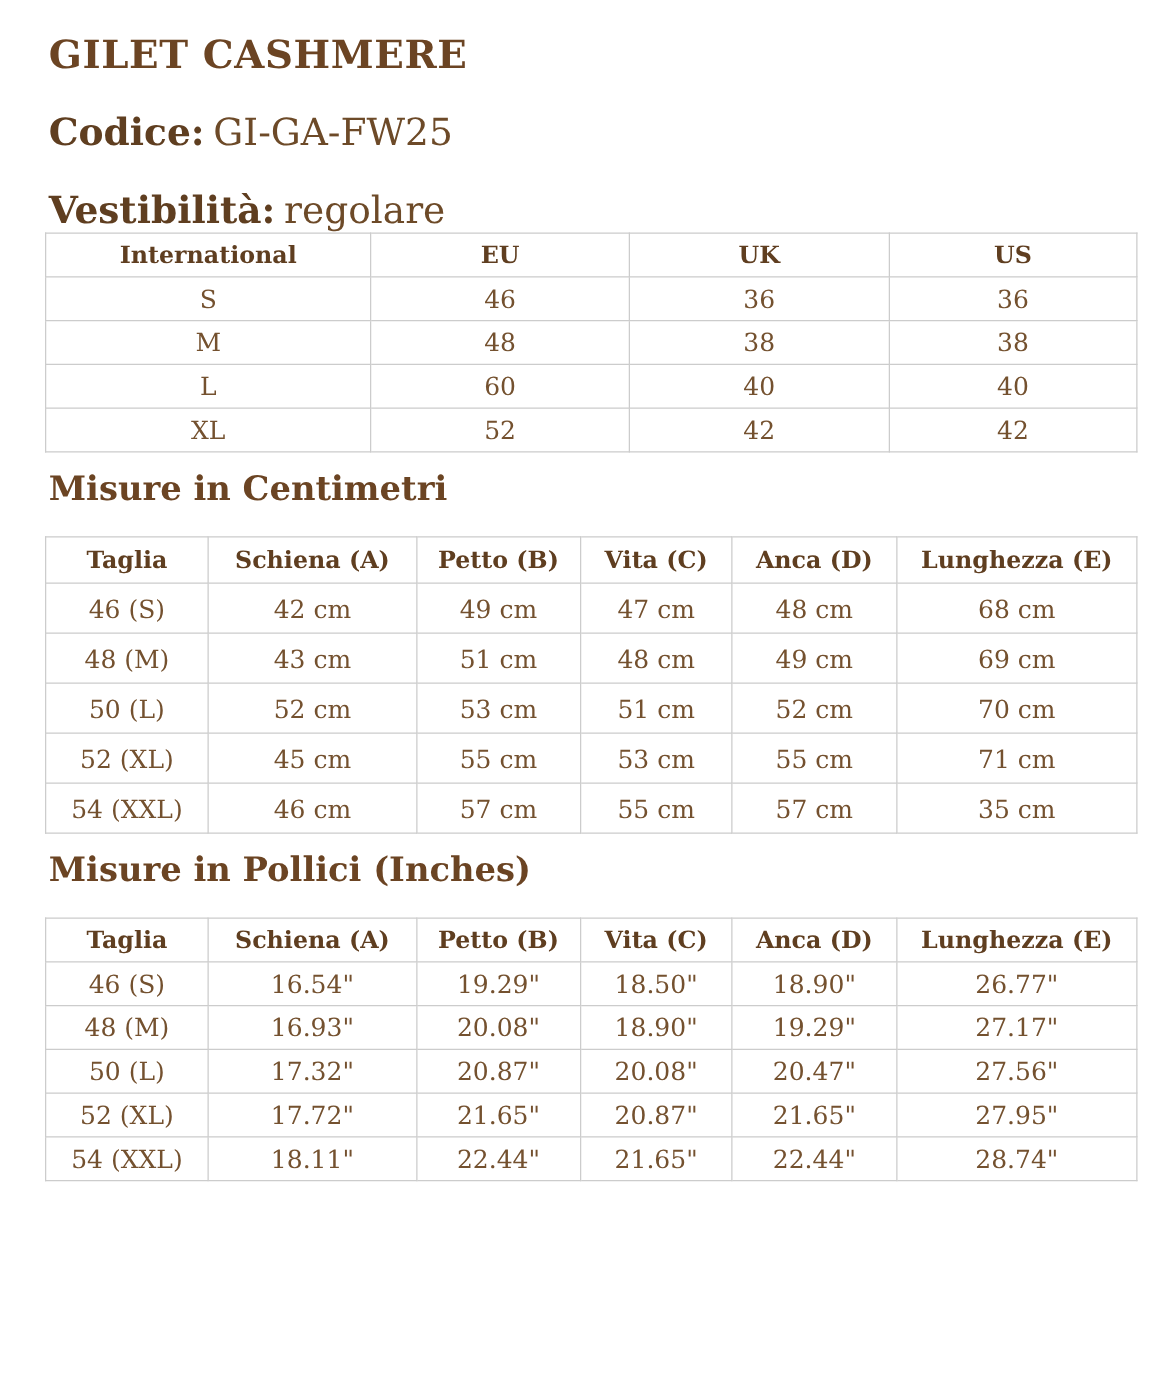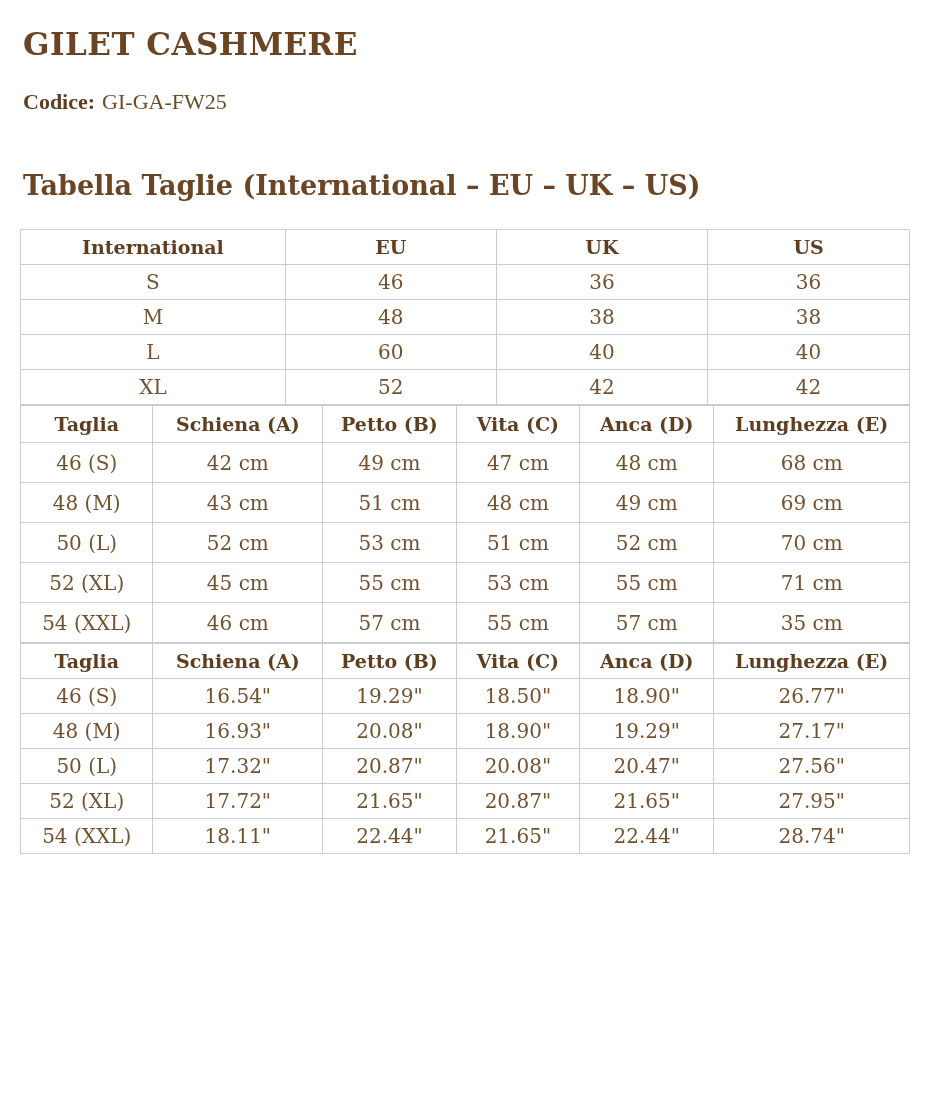--- a/index.html
+++ b/index.html
@@ -8,36 +8,35 @@
     background: #ffffff;
   }
   body {
     width: 933px;
     height: 1116px;
     overflow: hidden;
     font-family: "DejaVu Serif", "Liberation Serif", serif;
     color: #6d4a28;
   }
   .page {
-    padding: 26px 23px 0 20px;
+    padding: 26px 23px 0 36px;
     box-sizing: border-box;
     height: 1064px;
   }
   h1 {
     margin: 0 0 0 3px;
     font-size: 31px;
     font-weight: 700;
     letter-spacing: 0.5px;
     color: #6b4423;
   }
   .meta {
     margin: 27px 0 0 3px;
-    font-size: 22px;
+    font-size: 30px;
     color: #6d4a28;
-    font-family: Liberation Serif, serif;
   }
   .meta strong {
     font-weight: 700;
     color: #5f3e20;
   }
   .meta .val {
     margin-left: 7px;
   }
   h2 {
     margin-left: 3px;
@@ -79,22 +78,24 @@
 <body>
 
 <main class="page">
 
   <h1>GILET CASHMERE</h1>
 
   <p class="meta">
     <strong>Codice:</strong><span class="val">GI-GA-FW25</span>
   </p>
 
-
-  <h2 class="h2-first">Tabella Taglie (International – EU – UK – US)</h2>
+  <p class="meta">
+    <strong>Vestibilità:</strong><span class="val">regolare</span>
+  </p>
+
 
   <table class="t t-sizes">
     <colgroup>
       <col style="width:29.8%">
       <col style="width:23.7%">
       <col style="width:23.8%">
       <col style="width:22.7%">
     </colgroup>
     <thead>
       <tr>
@@ -125,20 +126,21 @@
         </tr>
         <tr>
           <td>XL</td>
           <td>52</td>
           <td>42</td>
           <td>42</td>
         </tr>
       </tbody>
   </table>
 
+  <h2 class="h2-mid">Misure in Centimetri</h2>
 
   <table class="t t-cm">
     <colgroup>
       <col style="width:14.9%">
       <col style="width:19.1%">
       <col style="width:15.0%">
       <col style="width:13.9%">
       <col style="width:15.1%">
       <col style="width:22.0%">
     </colgroup>
@@ -189,20 +191,21 @@
           <td>54 (XXL)</td>
           <td>46 cm</td>
           <td>57 cm</td>
           <td>55 cm</td>
           <td>57 cm</td>
           <td>35 cm</td>
         </tr>
       </tbody>
   </table>
 
+  <h2 class="h2-mid">Misure in Pollici (Inches)</h2>
 
   <table class="t t-in">
     <colgroup>
       <col style="width:14.9%">
       <col style="width:19.1%">
       <col style="width:15.0%">
       <col style="width:13.9%">
       <col style="width:15.1%">
       <col style="width:22.0%">
     </colgroup>

